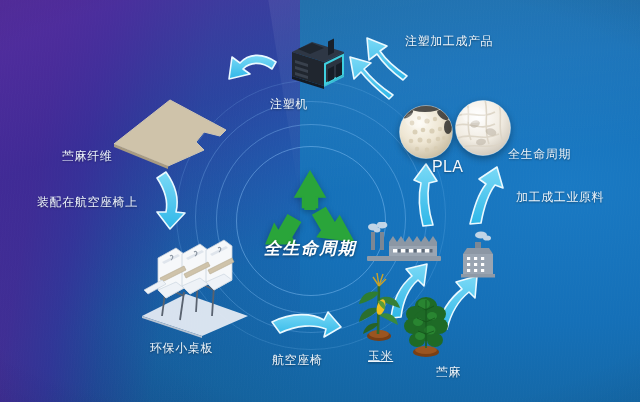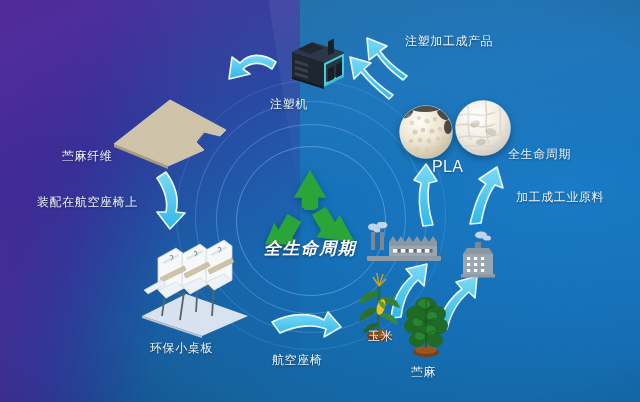--- a/index.html
+++ b/index.html
@@ -478,23 +478,23 @@
   <div class="lbl" style="left:62px;top:148px;">苎麻纤维</div>
 
   <div class="lbl" style="left:270px;top:96px;">注塑机</div>
 
   <div class="lbl lat" style="left:432px;top:158px;">PLA</div>
 
   <div class="lbl" style="left:508px;top:146px;">全生命周期</div>
 
   <div class="lbl" style="left:150px;top:340px;">环保小桌板</div>
 
-  <div class="lbl" style="left:368px;top:328px;">玉米</div>
-
-  <div class="lbl" style="left:411px;top:364px;text-align:right;">苎麻</div>
+  <div class="lbl" style="left:368px;top:348px;text-decoration:underline;">玉米</div>
+
+  <div class="lbl" style="left:436px;top:364px;text-align:right;">苎麻</div>
 
   <div class="lbl" style="left:405px;top:33px;">注塑加工成产品</div>
 
   <div class="lbl" style="left:516px;top:189px;">加工成工业原料</div>
 
   <div class="lbl" style="left:37px;top:194px;">装配在航空座椅上</div>
 
   <div class="lbl" style="left:272px;top:352px;">航空座椅</div>
 
 </div>

